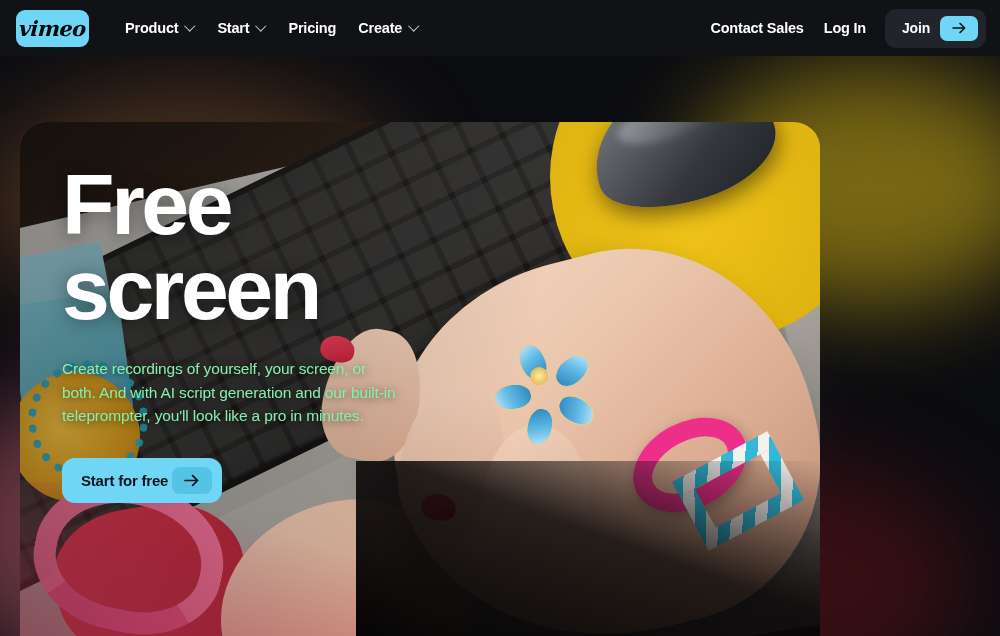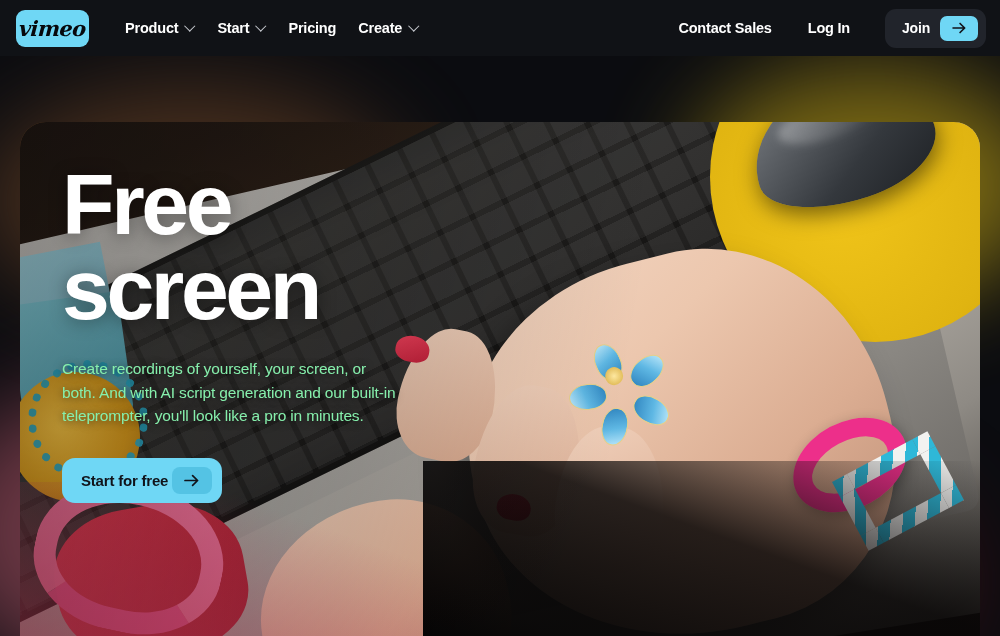--- a/index.html
+++ b/index.html
@@ -107,21 +107,21 @@
     width: 6.5px; height: 6.5px;
     border-right: 1.6px solid #c9ccd2;
     border-bottom: 1.6px solid #c9ccd2;
     transform: rotate(45deg);
   }
 
   .nav-right {
     margin-left: auto;
     display: flex;
     align-items: center;
-    gap: 16px;
+    gap: 0;
   }
   .nav-text-btn {
     color: #ffffff;
     font-size: 14.5px;
     font-weight: bold;
     letter-spacing: -0.2px;
     padding: 7px 10px;
     border-radius: 8px;
     cursor: pointer;
     white-space: nowrap;
@@ -150,21 +150,21 @@
     display: flex;
     align-items: center;
     justify-content: center;
   }
   .arrow-chip svg { display: block; }
 
   
   .hero-card {
     position: absolute;
     left: 20px; top: 122px;
-    width: 960px; height: 514px;
+    width: 800px; height: 514px;
     border-radius: 26px 26px 0 0;
     overflow: hidden;
     z-index: 20;
   }
 
   
   .photo { position: absolute; inset: 0; }
 
   .desk-base {
     position: absolute; inset: 0;

